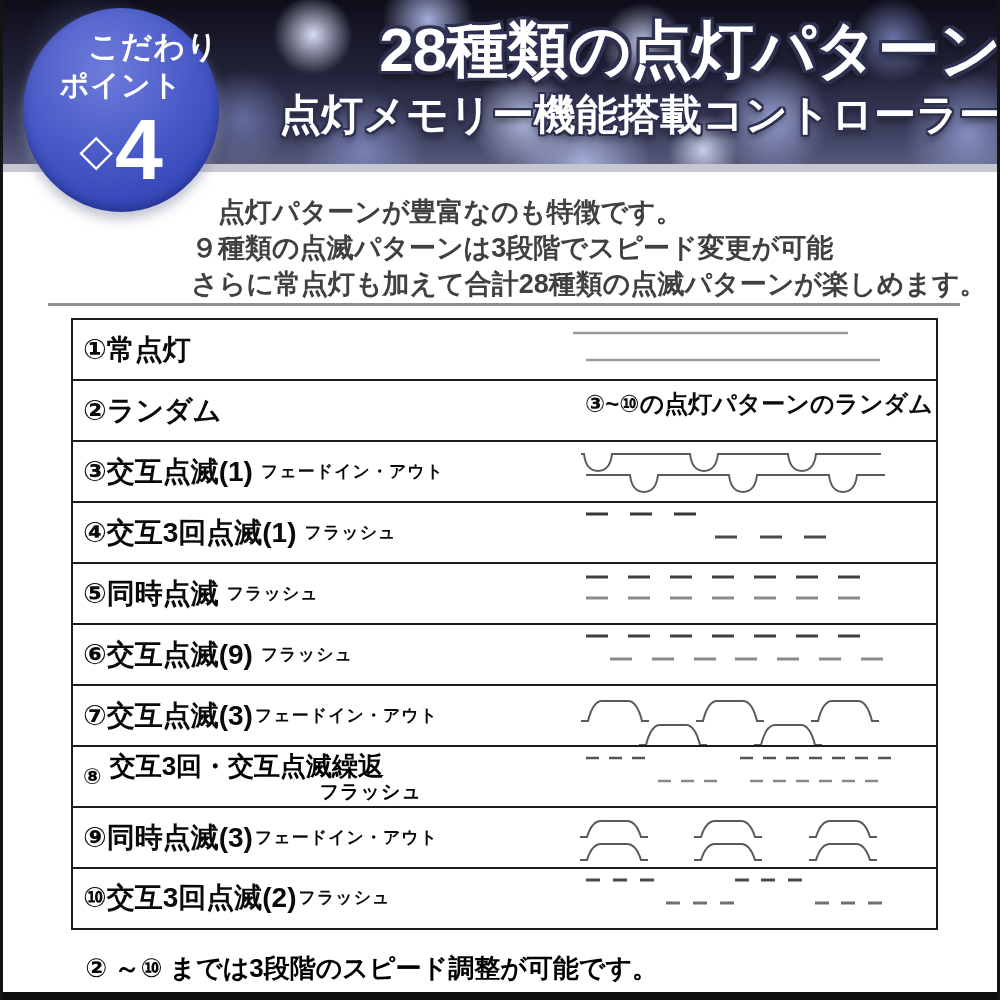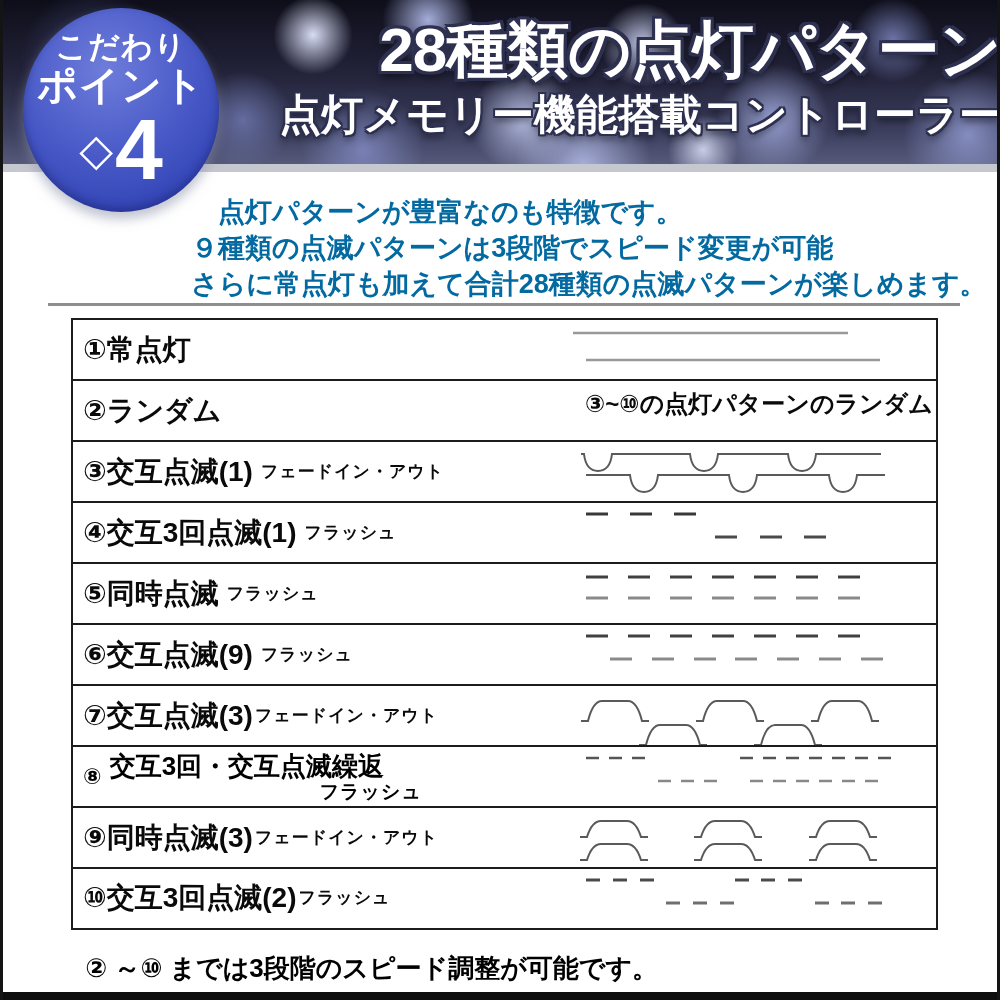--- a/index.html
+++ b/index.html
@@ -31,28 +31,28 @@
                 -3px 0 0 #2e3050,3px 0 0 #2e3050,0 -3px 0 #2e3050,0 3px 0 #2e3050,0 6px 8px rgba(0,0,0,.55);}
   .hdr-sub{margin-top:8px;font-size:42px;font-weight:bold;letter-spacing:0;line-height:46px;
     text-shadow:-2px -2px 0 #2e3050,2px -2px 0 #2e3050,-2px 2px 0 #2e3050,2px 2px 0 #2e3050,
                 -2px 0 0 #2e3050,2px 0 0 #2e3050,0 -2px 0 #2e3050,0 2px 0 #2e3050,0 5px 7px rgba(0,0,0,.5);}
 
   
   .badge{position:absolute;left:20px;top:8px;width:196px;height:204px;border-radius:50%;
     background:radial-gradient(circle at 42% 30%, #6e7cda 0%, #4b5cc9 45%, #3648b8 75%, #2c3ba8 100%);
     box-shadow:0 7px 12px rgba(140,145,170,.55), inset 0 -4px 8px rgba(20,25,90,.4);
     color:#fff;text-align:center;z-index:5;}
-  .badge-l1{margin-top:20px;font-size:31px;font-weight:bold;letter-spacing:1px;line-height:38px;}
-  .badge-l2{font-size:40px;font-weight:bold;letter-spacing:1px;line-height:38px;}
+  .badge-l1{margin-top:20px;font-size:31px;font-weight:bold;letter-spacing:1px;line-height:38px;text-align:right;}
+  .badge-l2{font-size:29px;font-weight:bold;letter-spacing:1px;line-height:38px;}
   .badge-num{display:flex;justify-content:center;align-items:center;margin-top:2px;}
   .badge-diamond{font-size:44px;font-weight:bold;margin-right:2px;}
   .badge-four{font-size:86px;font-weight:bold;line-height:86px;}
 
   
-  .intro{position:absolute;left:188px;top:194px;font-size:27px;font-weight:bold;color:#0369a1;line-height:36px;white-space:nowrap;}
+  .intro{position:absolute;left:188px;top:194px;font-size:27px;font-weight:bold;color:#404040;line-height:36px;white-space:nowrap;}
   .intro .l1{padding-left:27px;}
 
   .rule{position:absolute;left:45px;top:303px;width:912px;height:3px;background:#8f8f8f;}
 
   
   .ptable{position:absolute;left:68px;top:318px;width:867px;height:612px;border:2px solid #1c1c1c;box-sizing:border-box;background:#fff;}
   .prow{position:relative;height:61px;border-bottom:2px solid #1c1c1c;box-sizing:border-box;display:flex;align-items:center;padding-left:10px;}
   .prow:last-child{border-bottom:none;height:57px;}
   .rname{font-size:28px;font-weight:bold;color:#0a0a0a;white-space:nowrap;}
   .rsub{font-size:17px;font-weight:bold;color:#0a0a0a;margin-left:8px;white-space:nowrap;letter-spacing:1px;}

